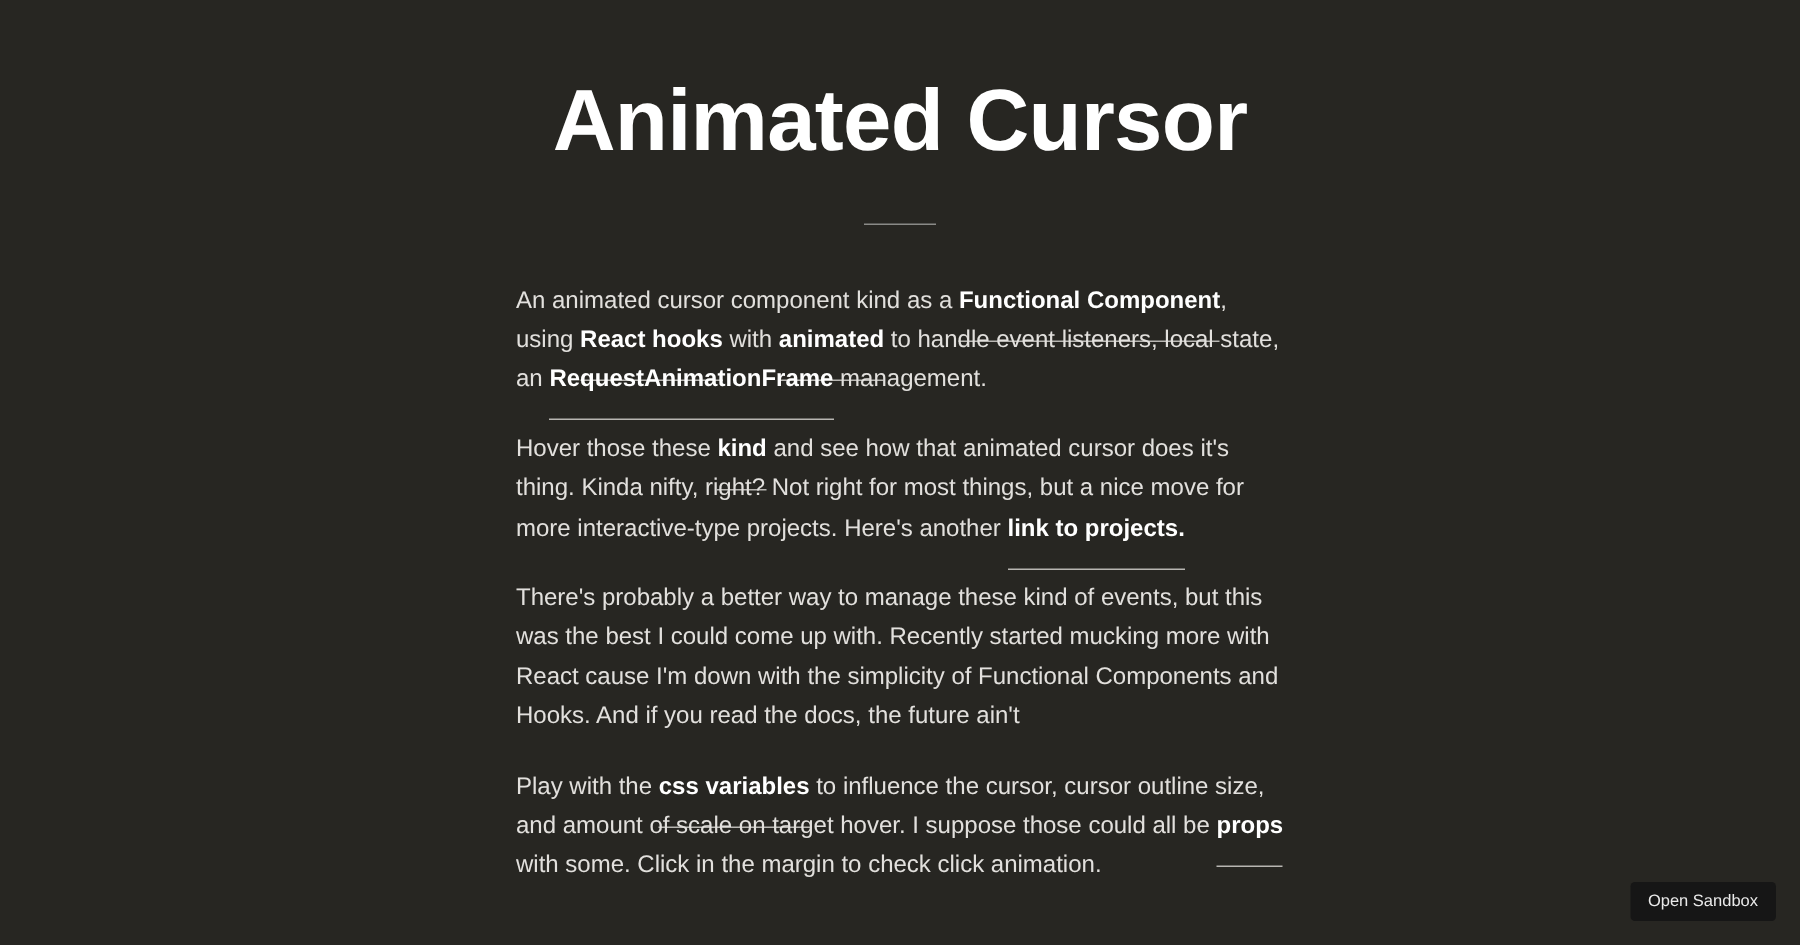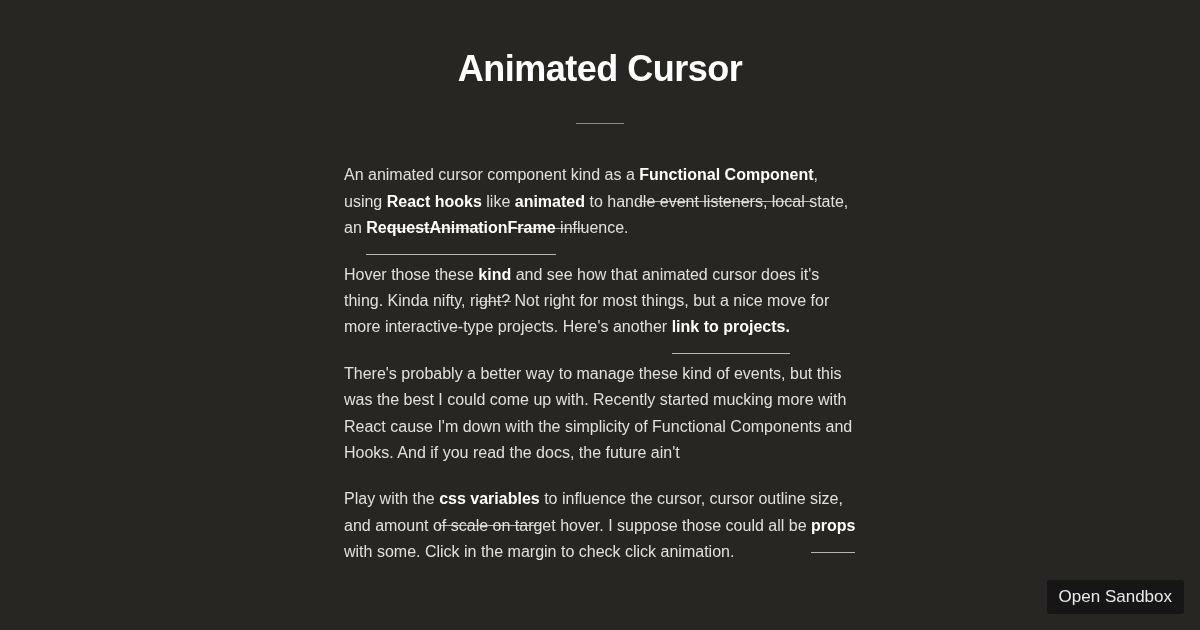--- a/index.html
+++ b/index.html
@@ -13,21 +13,21 @@
   }
   .page {
     width: 100%;
     height: 100%;
     display: flex;
     flex-direction: column;
     align-items: center;
     padding-top: 48px;
   }
   h1 {
-    font-size: 36px;
+    font-size: 58px;
     font-weight: 800;
     line-height: 1.15;
     text-align: center;
     color: #ffffff;
     letter-spacing: -0.5px;
   }
   hr.divider {
     width: 48px;
     border: none;
     border-top: 1px solid #8a8a87;
@@ -51,39 +51,39 @@
   }
   .open-sandbox {
     position: absolute;
     right: 16px;
     bottom: 16px;
     background: #161616;
     color: #eaeaea;
     border: none;
     border-radius: 3px;
     padding: 7px 12px;
-    font-size: 17px;
+    font-size: 11px;
     font-family: inherit;
     cursor: pointer;
   }
 </style>
 </head>
 <body>
 
 <div class="page">
   <h1>
     <span>Animated Cursor</span><br>
   </h1>
 
   <hr class="divider">
 
   <div class="content">
 
     <p>
-      <span>An animated cursor component kind as a </span><a href="#">Functional Component</a><span>, using </span><a href="#">React hooks</a><span> like </span><a href="#">animated</a><span> to handle event listeners, local state, an </span><a href="#">RequestAnimationFrame</a><span> influence.</span>
+      <span>An animated cursor component kind as a </span><a href="#">Functional Component</a><span>, using </span><a href="#">React hooks</a><span> with </span><a href="#">animated</a><span> to handle event listeners, local state, an </span><a href="#">RequestAnimationFrame</a><span> management.</span>
     </p>
 
     <p>
       <span>Hover those these </span><a href="#">kind</a><span> and see how that animated cursor does it's thing. Kinda nifty, right? Not right for most things, but a nice move for more interactive-type projects. Here's another </span><a href="#">link to projects.</a><span></span>
     </p>
 
     <p>
       <span>There's probably a better way to manage these kind of events, but this was the best I could come up with. Recently started mucking more with React cause I'm down with the simplicity of Functional Components and Hooks. And if you read the docs, the future ain't</span>
     </p>
 

